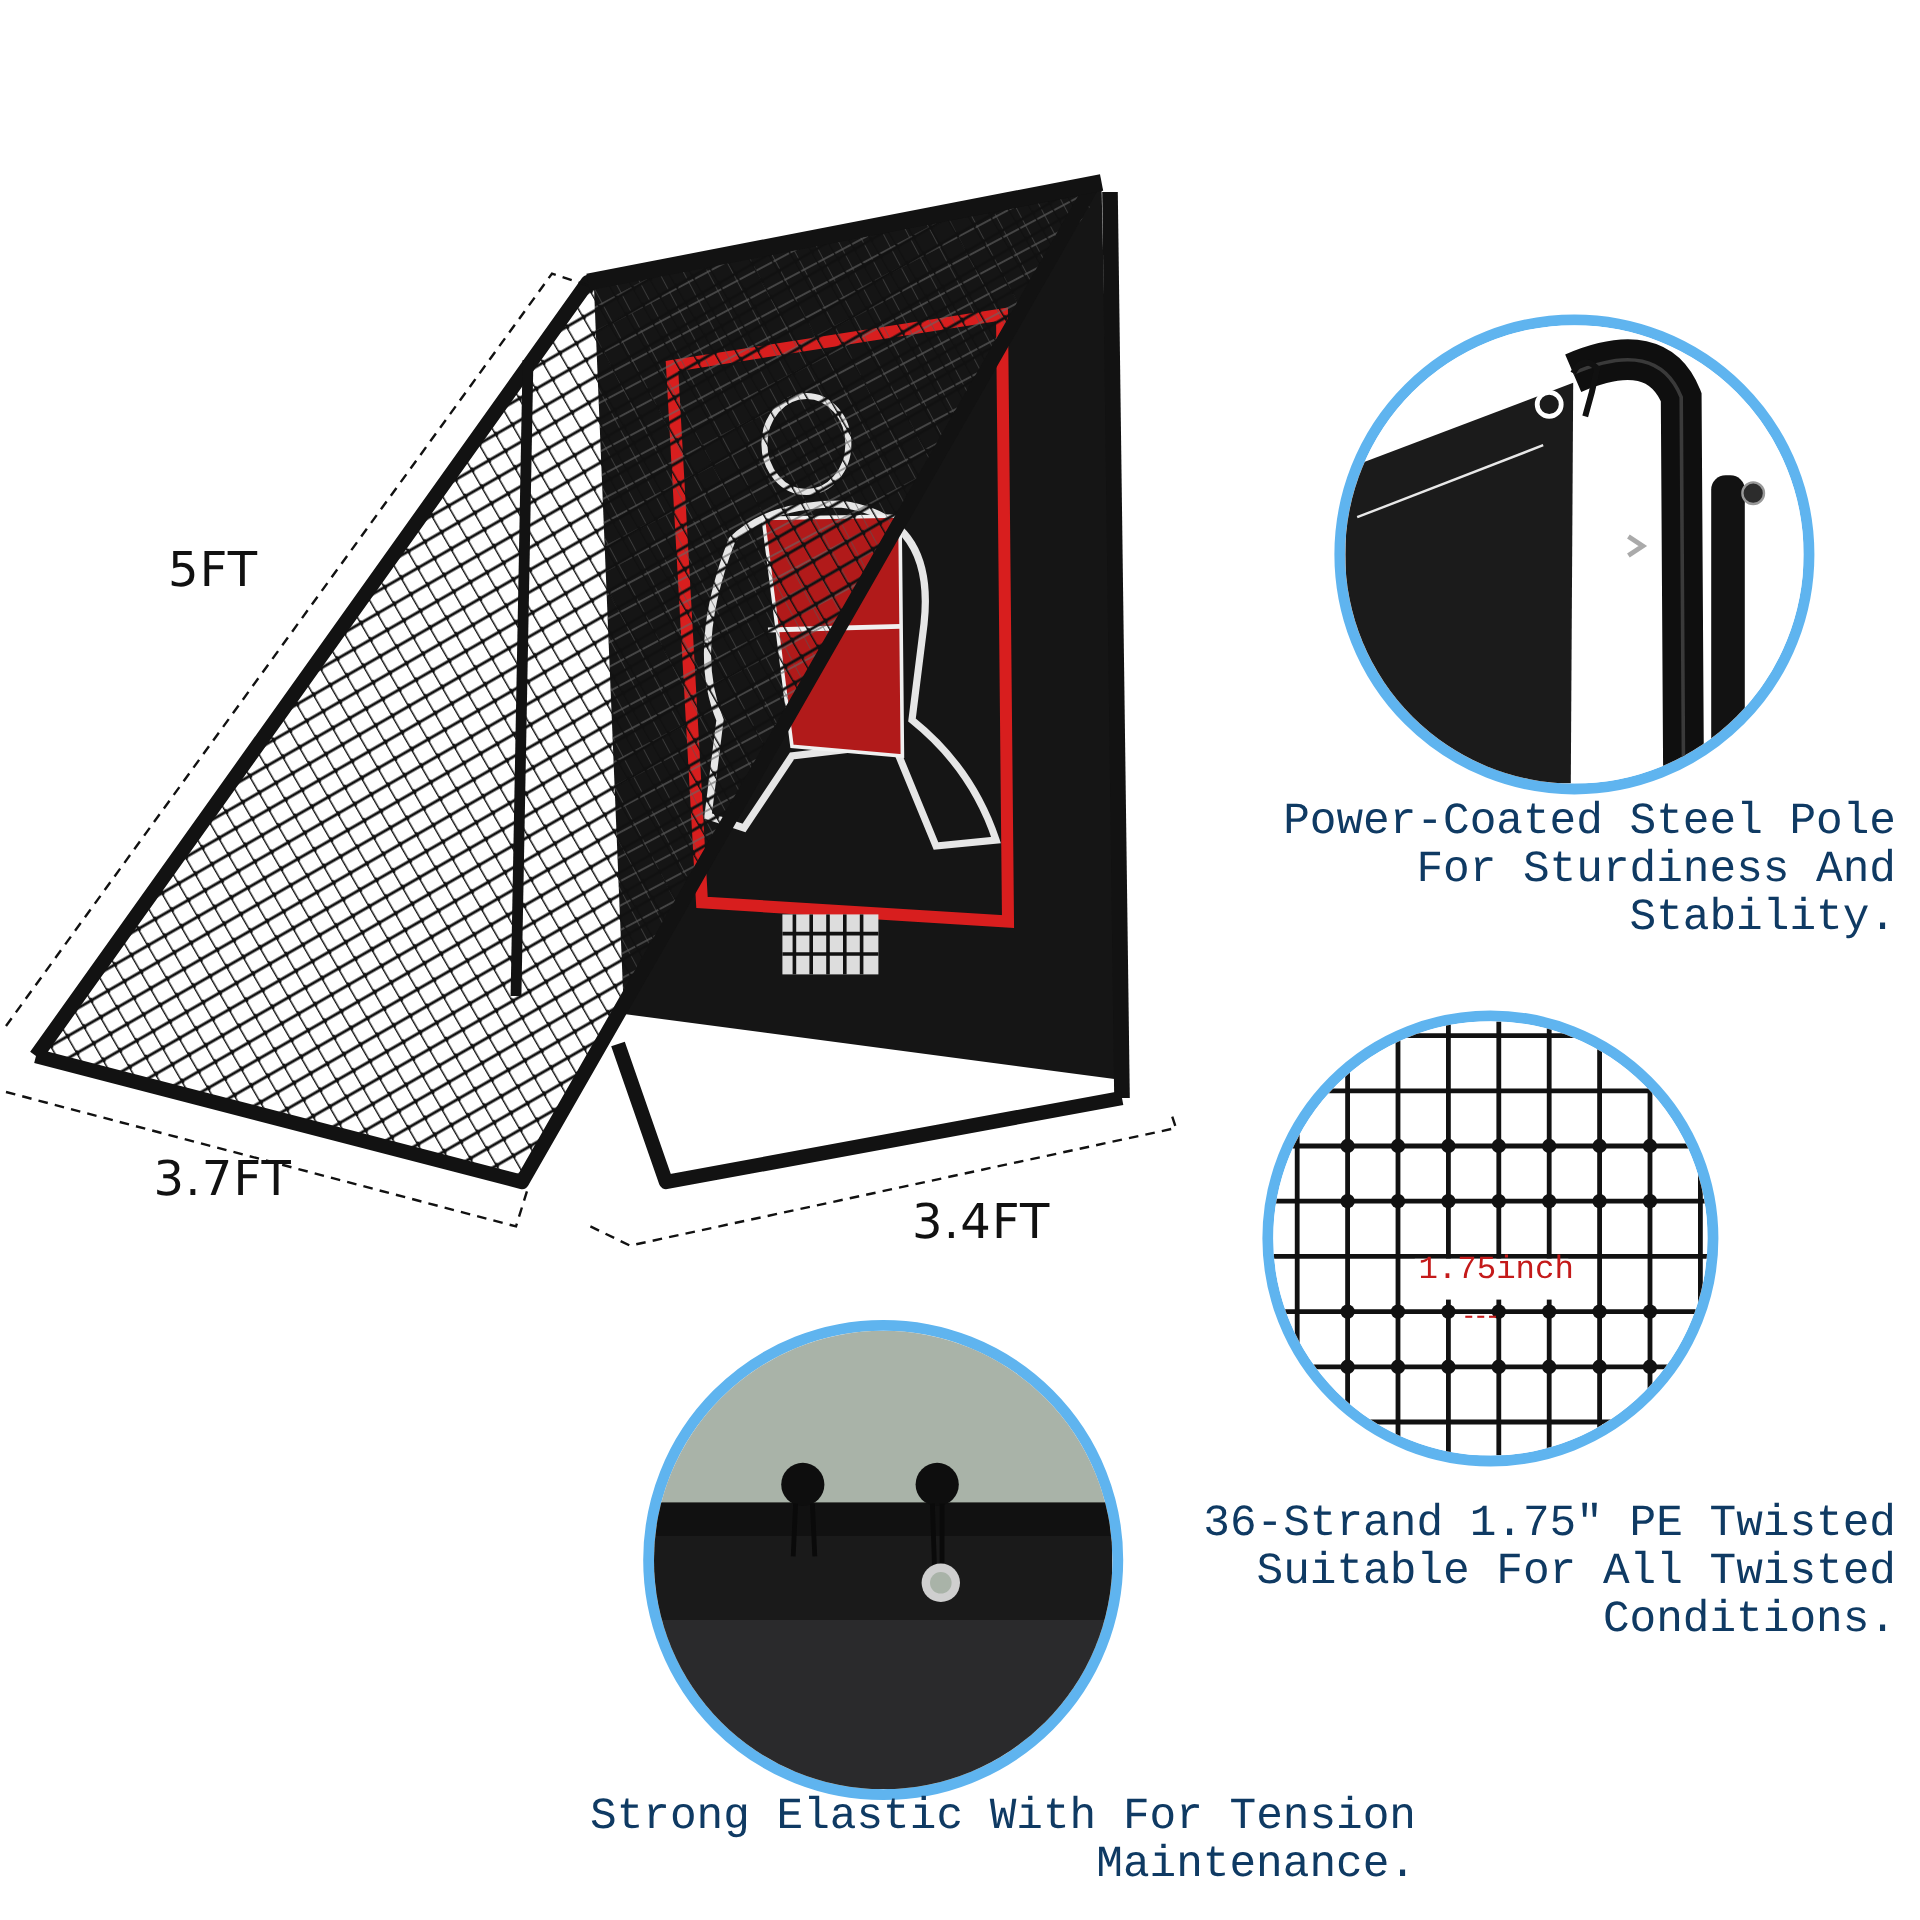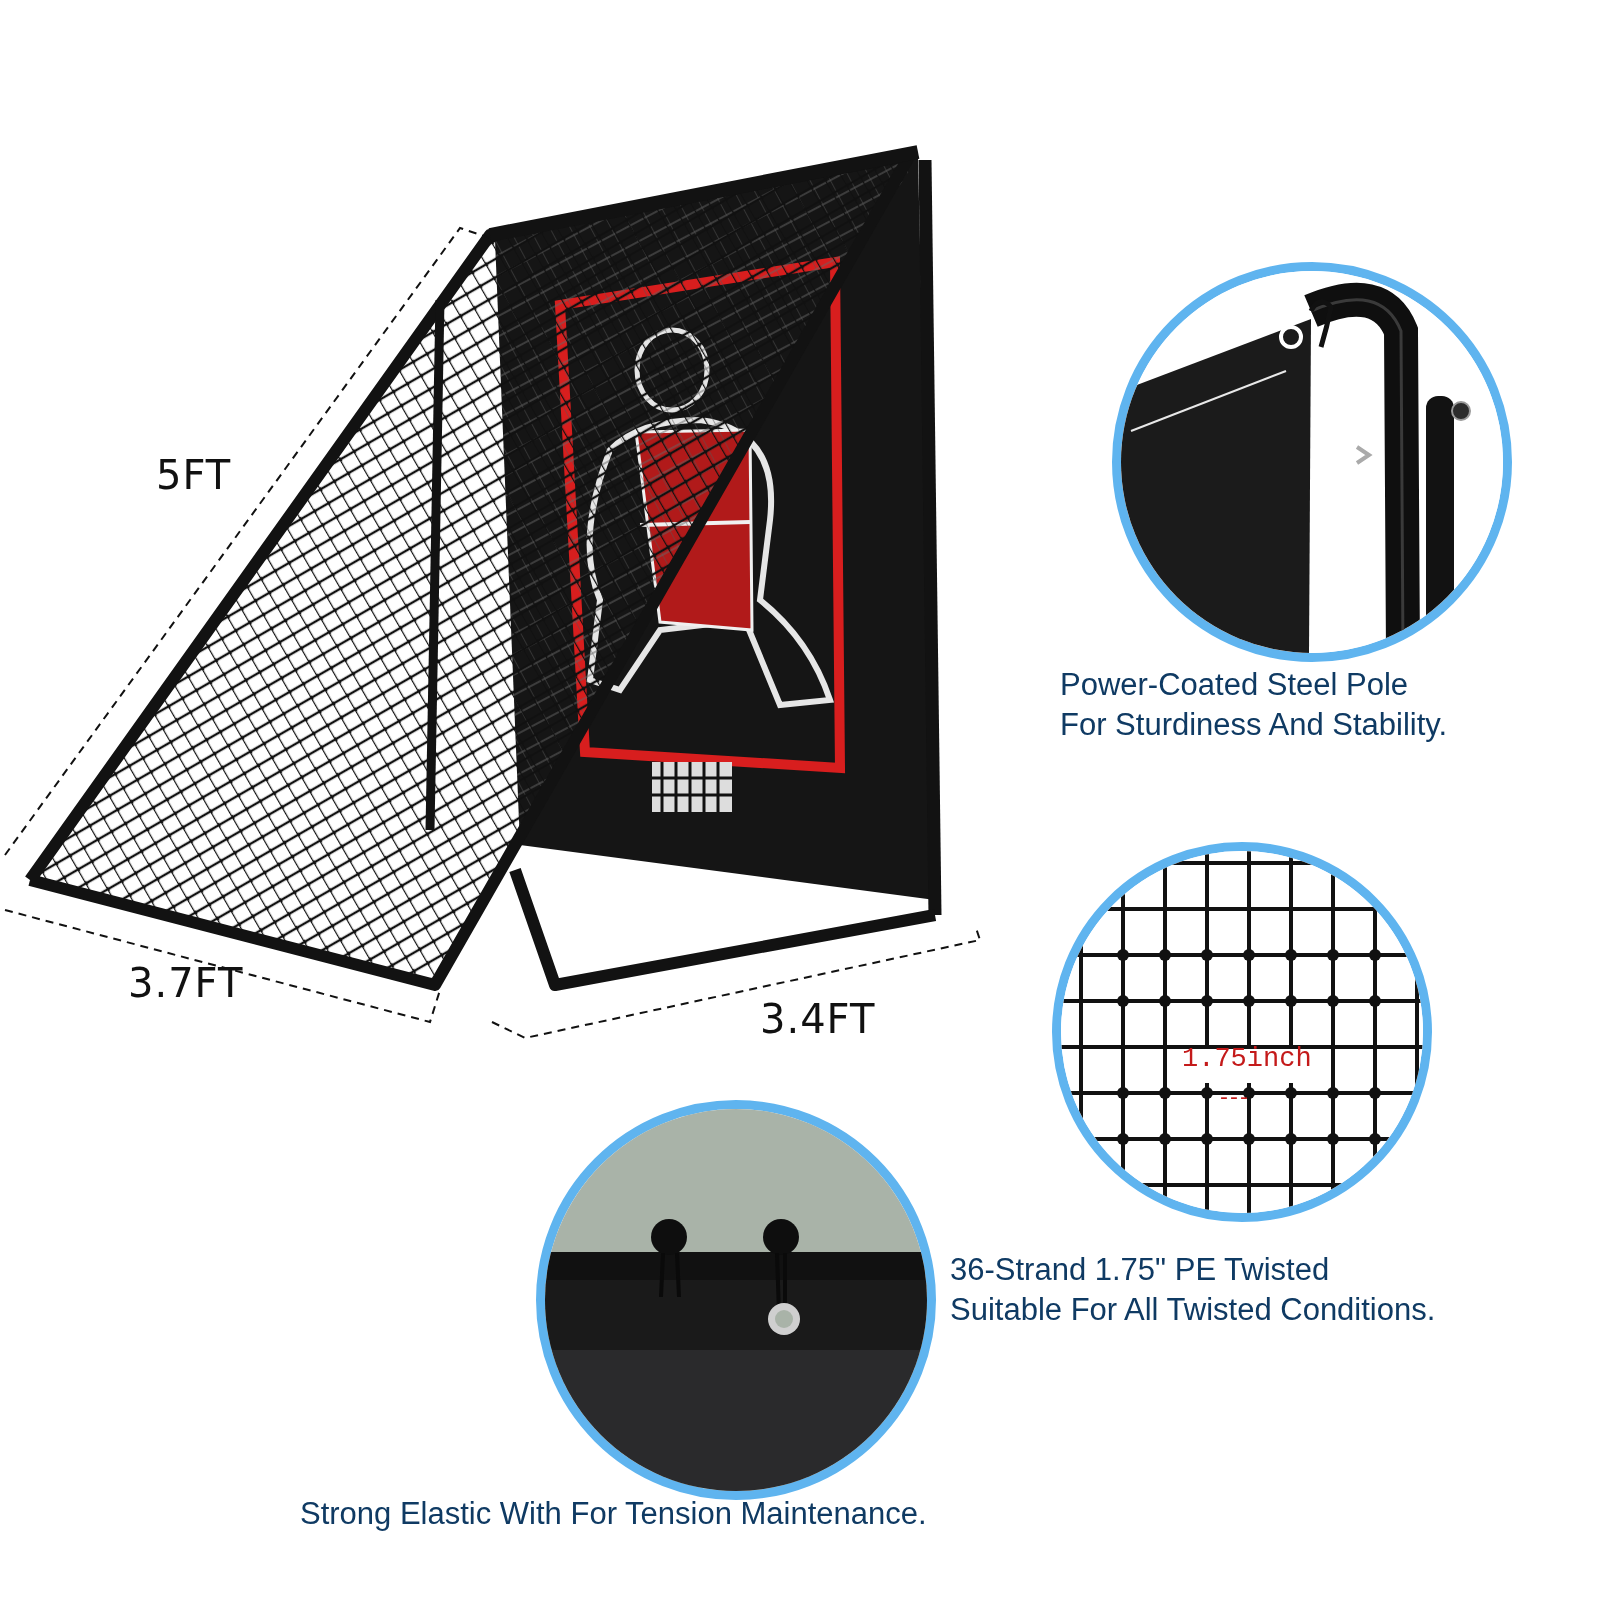--- a/index.html
+++ b/index.html
@@ -1,19 +1,19 @@
 <!DOCTYPE html>
 <html><head>
 <meta charset="utf-8">
 <style>
   html, body { margin:0; padding:0; background:#ffffff; }
   body { width:1600px; height:1600px; position:relative; overflow:hidden; font-family:"DejaVu Sans", sans-serif; }
   .abs { position:absolute; }
   .dim-label { position:absolute; color:#111; font-family:"DejaVu Sans", sans-serif; font-size:40px; letter-spacing:1px; }
-  .caption { position:absolute; color:#0f3a63; font-family:Liberation Sans, sans-serif; text-align:left; line-height:40px; font-size:31px; }
+  .caption { position:absolute; color:#0f3a63; font-family:Liberation Mono, monospace; text-align:right; line-height:40px; font-size:37px; }
   .circle { position:absolute; border-radius:50%; border:9px solid #5fb4ef; overflow:hidden; box-sizing:border-box; background:#fff; }
   svg { display:block; }
 </style>
 </head>
 <body>
 
 <div class="abs" style="left:0;top:0;width:1010px;height:1060px;">
   <svg width="1010" height="1060" viewBox="0 0 1010 1060">
     <defs>
       <pattern id="diagMesh" width="16" height="16" patternUnits="userSpaceOnUse" patternTransform="rotate(-30)">
@@ -66,21 +66,21 @@
     <line x1="490" y1="235" x2="918" y2="152" stroke="#121212" stroke-width="14"></line>
 
     <g stroke="#111" stroke-width="2" stroke-dasharray="8,6" fill="none">
       <polyline points="5,855 460,228 490,238"></polyline>
       <polyline points="5,910 430,1022 440,990"></polyline>
       <polyline points="492,1022 525,1038 980,940 975,925"></polyline>
     </g>
   </svg>
 </div>
 
-<div class="dim-label" style="left:156px;top:452px;text-align:center;">5FT</div>
+<div class="dim-label" style="left:140px;top:452px;text-align:center;">5FT</div>
 <div class="dim-label" style="left:128px;top:960px;">3.7FT</div>
 <div class="dim-label" style="left:760px;top:996px;">3.4FT</div>
 
 <div class="circle" style="left:1112px;top:262px;width:400px;height:400px;">
   <svg width="382" height="382" viewBox="0 0 382 382">
     <rect width="382" height="382" fill="#ffffff"></rect>
 
     <polygon points="0,120 190,48 188,382 0,382" fill="#1b1b1b"></polygon>
     <line x1="10" y1="160" x2="165" y2="100" stroke="#e8e8e8" stroke-width="2"></line>
 

